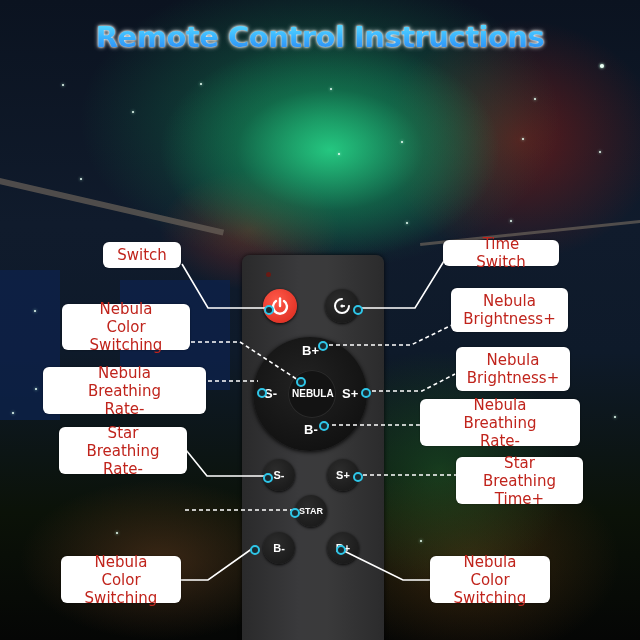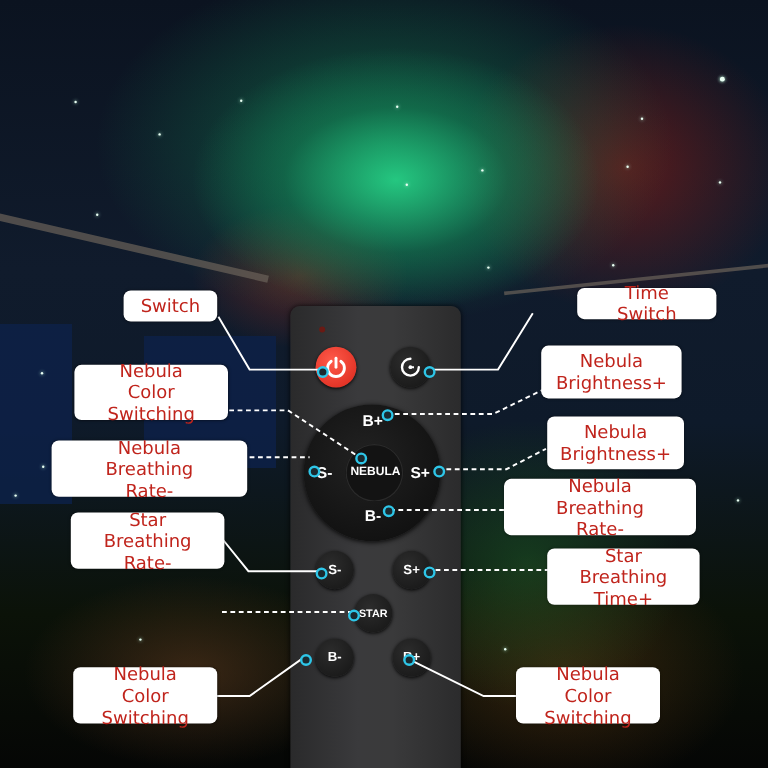--- a/index.html
+++ b/index.html
@@ -78,20 +78,21 @@
   <div class="star" style="left:510px;top:220px"></div>
   <div class="star" style="left:560px;top:320px"></div>
   <div class="star" style="left:34px;top:310px"></div>
   <div class="star" style="left:12px;top:412px"></div>
   <div class="star" style="left:35px;top:388px"></div>
   <div class="star" style="left:116px;top:532px"></div>
   <div class="star" style="left:420px;top:540px"></div>
   <div class="star" style="left:614px;top:416px"></div>
   <div class="star" style="left:600px;top:64px;width:4px;height:4px;"></div>
 
+  <div class="title">Remote Control Instructions</div>
 
   <div class="remote"></div>
   <div class="led"></div>
 
   <div class="btn btn-power">
     <svg width="20" height="20" viewBox="0 0 20 20">
       <path d="M6 5 A7 7 0 1 0 14 5" fill="none" stroke="#fff" stroke-width="2.4" stroke-linecap="round"></path>
       <line x1="10" y1="2.5" x2="10" y2="10" stroke="#fff" stroke-width="2.4" stroke-linecap="round"></line>
     </svg>
   </div>
@@ -153,21 +154,21 @@
   <div class="dot" style="left:319px;top:421px"></div>
   <div class="dot" style="left:263px;top:473px"></div>
   <div class="dot" style="left:353px;top:472px"></div>
   <div class="dot" style="left:290px;top:508px"></div>
   <div class="dot" style="left:250px;top:545px"></div>
   <div class="dot" style="left:336px;top:545px"></div>
 
   <div class="label" style="left:103px;top:242px;width:78px;height:26px;">
     <span>Switch</span>
   </div>
-  <div class="label" style="left:443px;top:240px;width:116px;height:26px;margin-left:38px;">
+  <div class="label" style="left:443px;top:240px;width:116px;height:26px;">
     <span>Time Switch</span>
   </div>
   <div class="label" style="left:62px;top:304px;width:128px;height:46px;flex-direction:column;">
     <span>Nebula Color</span>
     <span>Switching</span>
   </div>
   <div class="label" style="left:451px;top:288px;width:117px;height:44px;flex-direction:column;">
     <span>Nebula</span>
     <span>Brightness+</span>
   </div>

